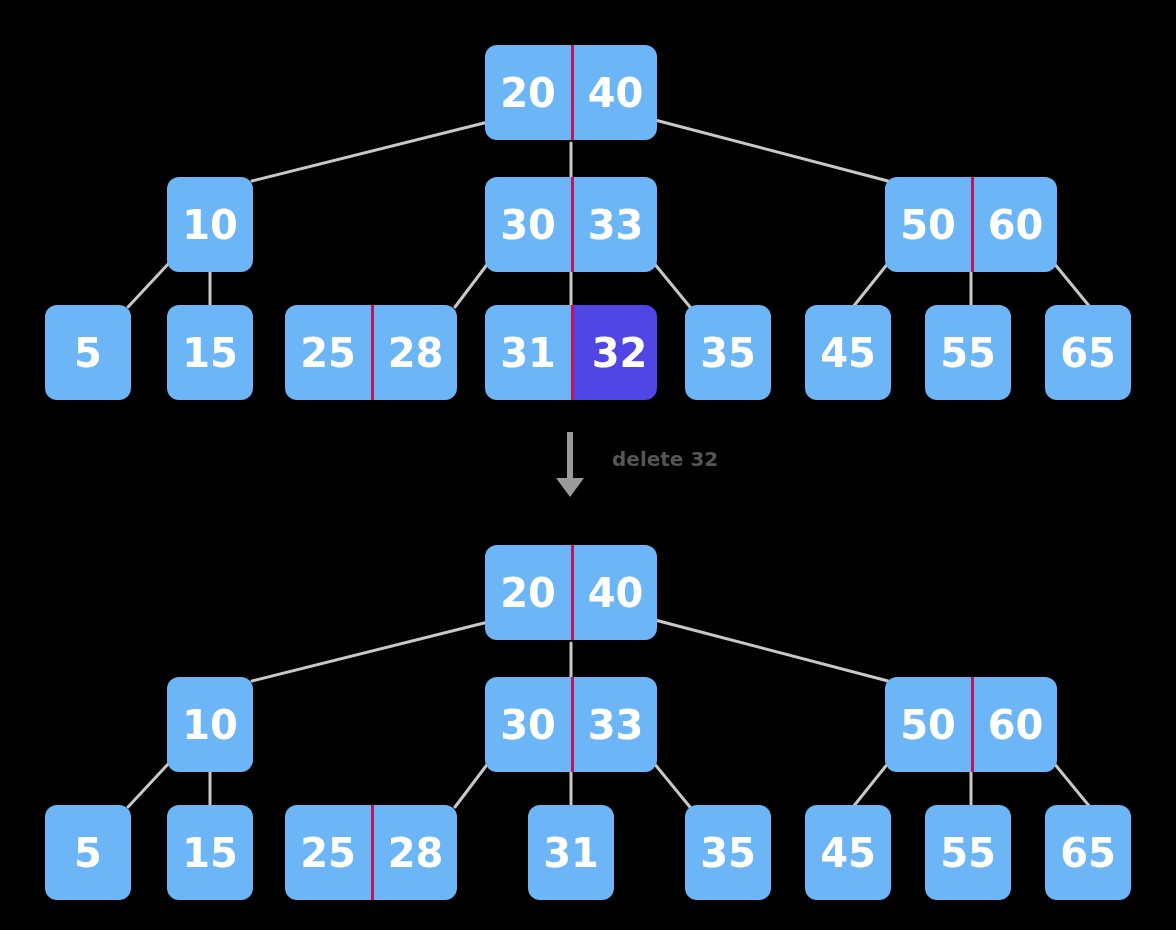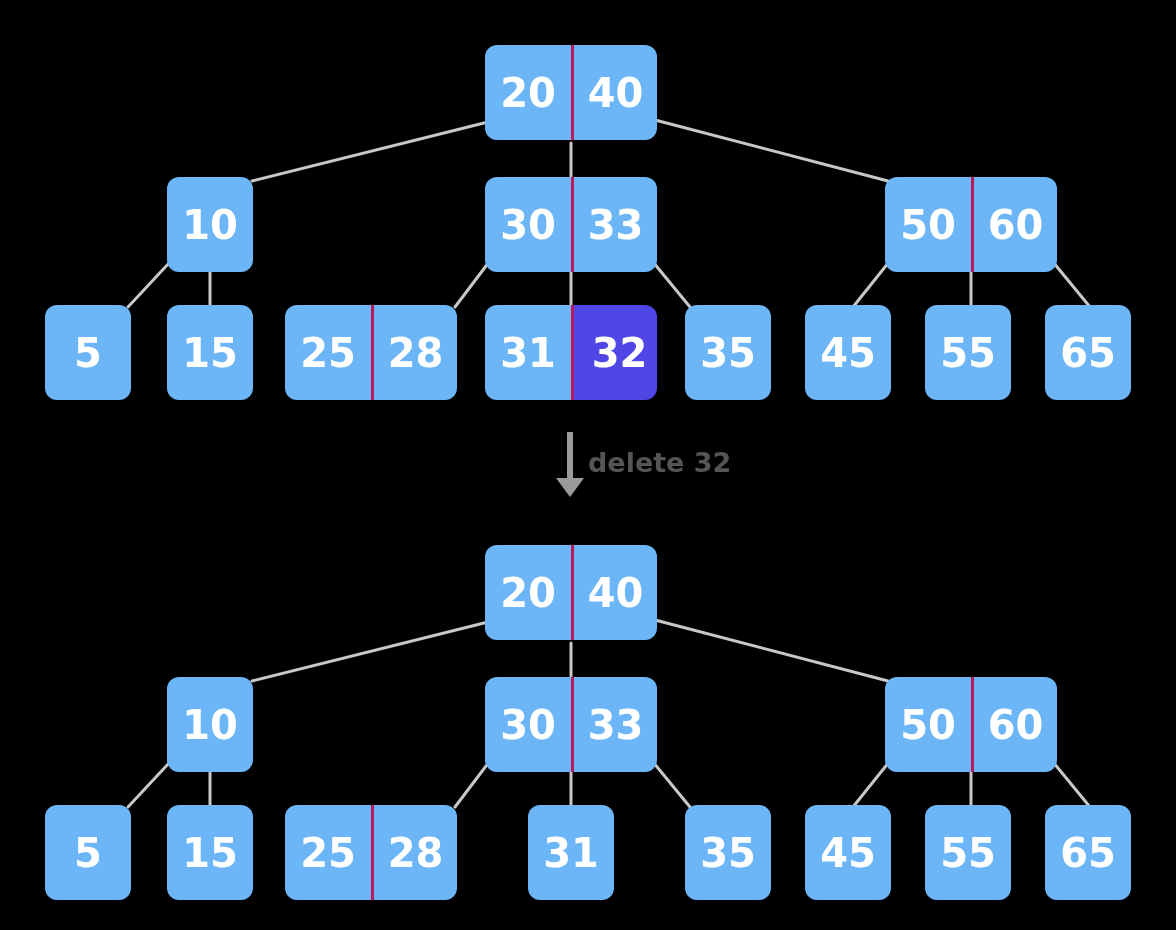--- a/index.html
+++ b/index.html
@@ -58,23 +58,24 @@
   .cell + .cell {
     border-left: 3px solid #be185d;
   }
   
 
   
   .op-label {
     position: absolute;
     z-index: 3;
     color: #555555;
-    font-size: 27px;
+    font-size: 20px;
     font-weight: bold;
     white-space: nowrap;
+    margin-left: 24px;
   }
 </style>
 </head>
 <body>
 
 <div id="stage">
 
   <svg id="edges" viewBox="0 0 1176 930" width="1176" height="930">
     <g stroke="#C8C8C8" stroke-width="3" fill="none" stroke-linecap="round">
 

